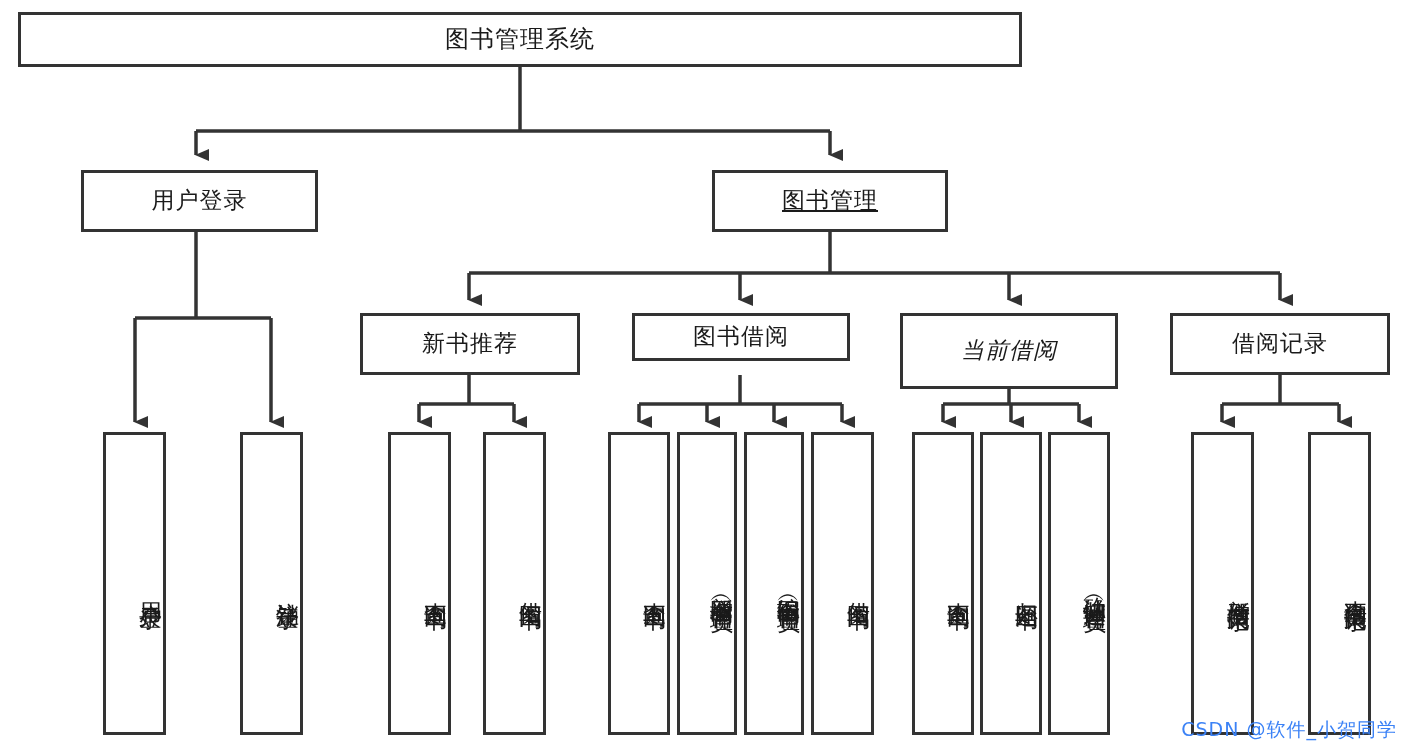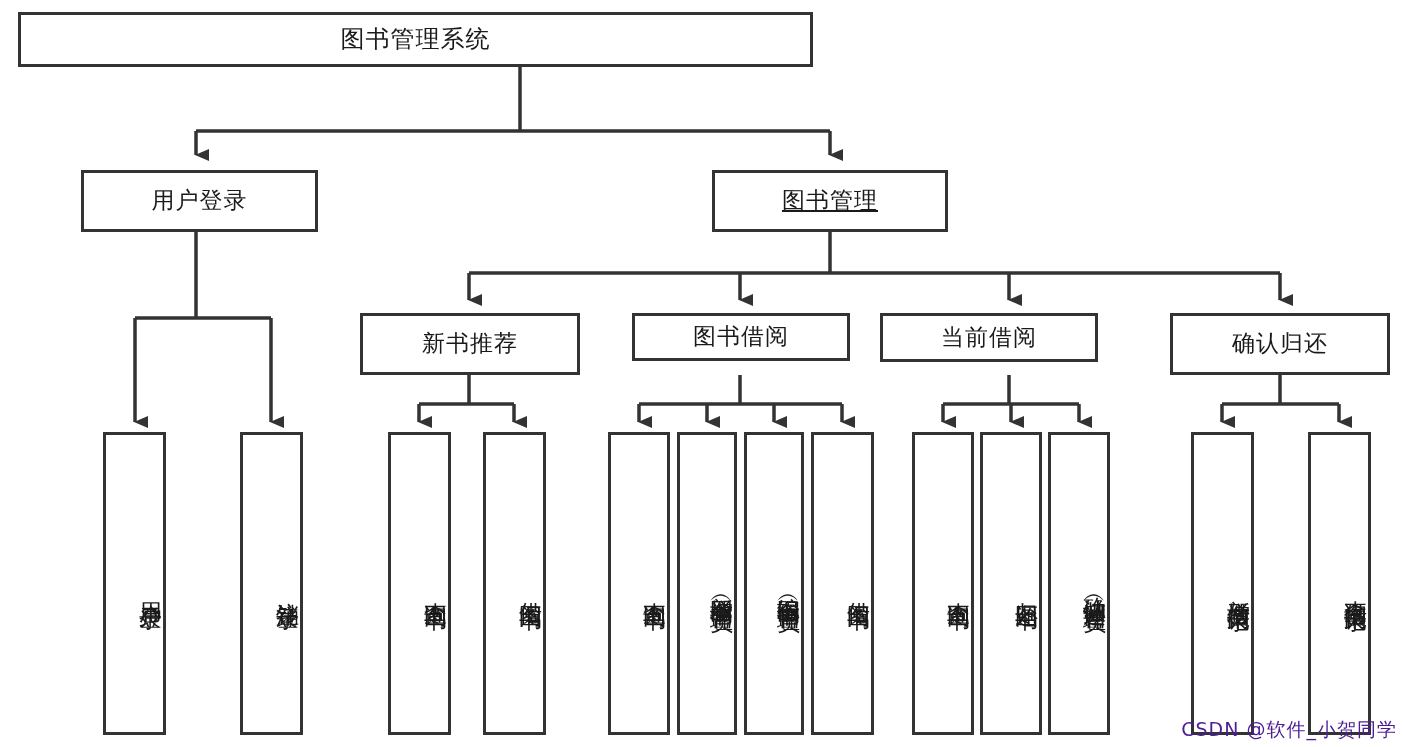--- a/index.html
+++ b/index.html
@@ -57,21 +57,21 @@
     writing-mode: vertical-rl;
     text-orientation: upright;
     white-space: normal;
     max-height: 100%;
   }
   .watermark {
     position: absolute;
     right: 8px;
     bottom: 4px;
     font-size: 19px;
-    color: #4c1d95;
+    color: #3b82f6;
     letter-spacing: 1px;
     white-space: nowrap;
   }
 </style>
 </head>
 <body>
 
 <div id="canvas">
 
   <svg class="wires" viewBox="0 0 1405 747">
@@ -117,42 +117,42 @@
       <line x1="1011" y1="404" x2="1011" y2="422" marker-end="url(#arrowdown)"></line>
       <line x1="1079" y1="404" x2="1079" y2="422" marker-end="url(#arrowdown)"></line>
 
       <line x1="1280" y1="375" x2="1280" y2="404"></line>
       <line x1="1222" y1="404" x2="1339" y2="404"></line>
       <line x1="1222" y1="404" x2="1222" y2="422" marker-end="url(#arrowdown)"></line>
       <line x1="1339" y1="404" x2="1339" y2="422" marker-end="url(#arrowdown)"></line>
     </g>
   </svg>
 
-  <div class="node horiz title" style="left:18px; top:12px; width:795px; height:55px;">
+  <div class="node horiz title" style="left:18px; top:12px; width:1004px; height:55px;">
     <span>图书管理系统</span>
   </div>
 
   <div class="node horiz" style="left:81px; top:170px; width:237px; height:62px;">
     <span>用户登录</span>
   </div>
   <div class="node horiz" style="left:712px; top:170px; width:236px; height:62px;text-decoration:underline;">
     <span>图书管理</span>
   </div>
 
   <div class="node horiz" style="left:360px; top:313px; width:220px; height:62px;align-items:center;">
     <span>新书推荐</span>
   </div>
   <div class="node horiz" style="left:632px; top:313px; width:218px; height:48px;">
     <span>图书借阅</span>
   </div>
-  <div class="node horiz" style="left:880px; top:313px; width:218px; height:49px;">
+  <div class="node horiz" style="left:900px; top:313px; width:218px; height:76px;font-style:italic;">
     <span>当前借阅</span>
   </div>
   <div class="node horiz" style="left:1170px; top:313px; width:220px; height:62px;">
-    <span>确认归还</span>
+    <span>借阅记录</span>
   </div>
 
   <div class="node vert" style="left:103px; top:432px; width:63px; height:303px;">
     <span class="vtxt">用户登录</span>
   </div>
   <div class="node vert" style="left:240px; top:432px; width:63px; height:303px;">
     <span class="vtxt">注销登录</span>
   </div>
 
   <div class="node vert" style="left:388px; top:432px; width:63px; height:303px;">

